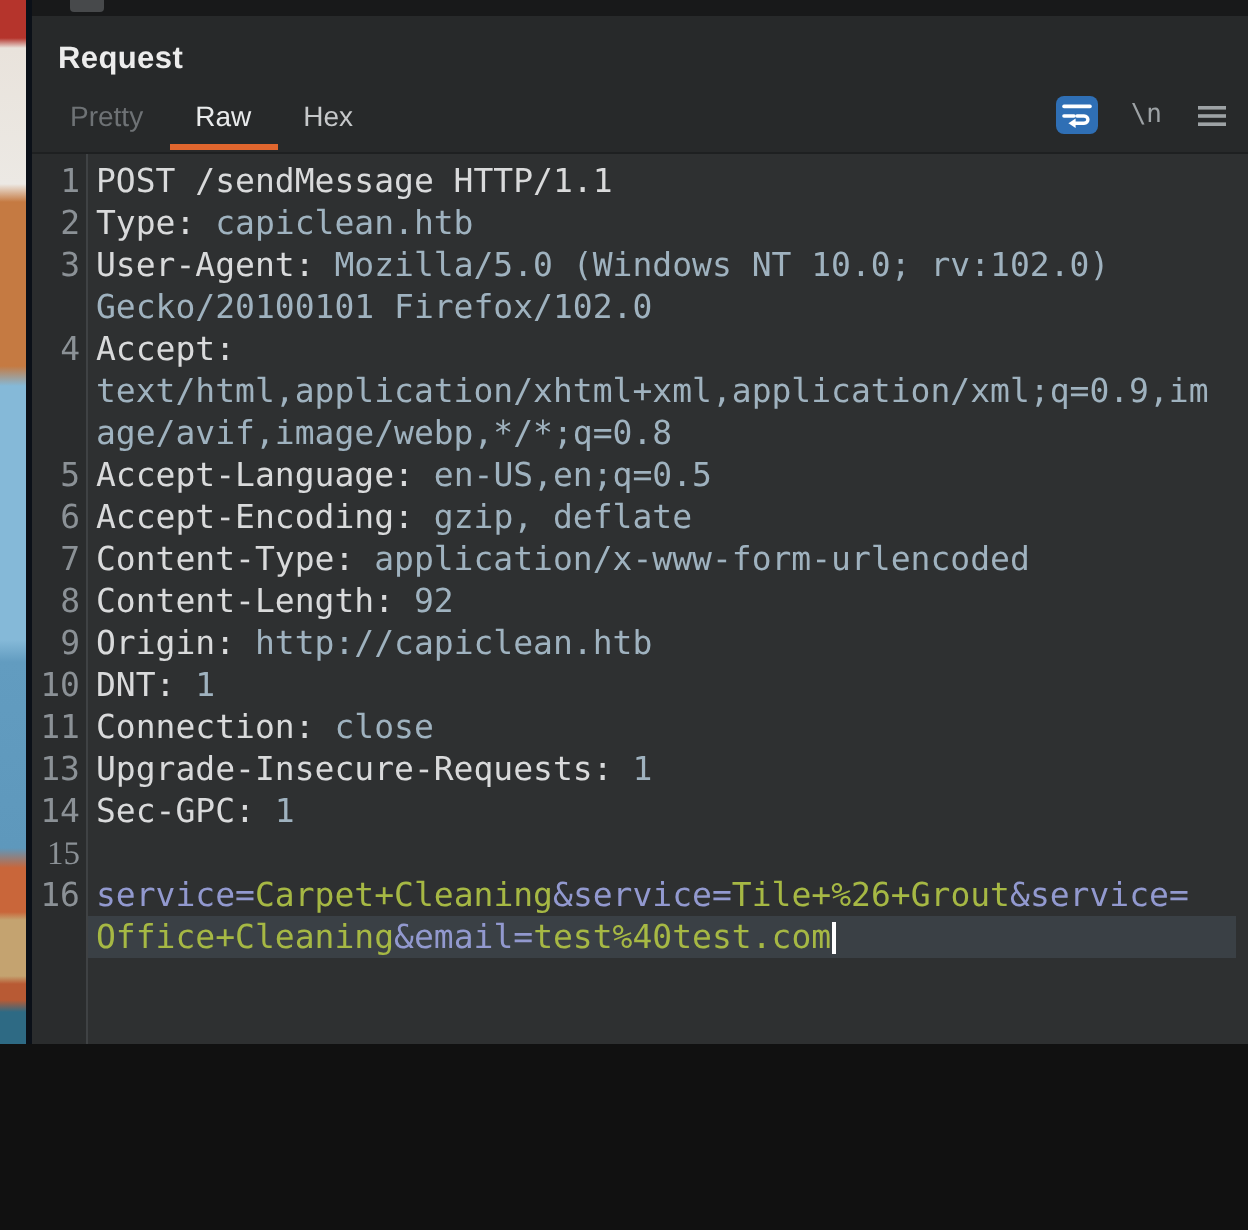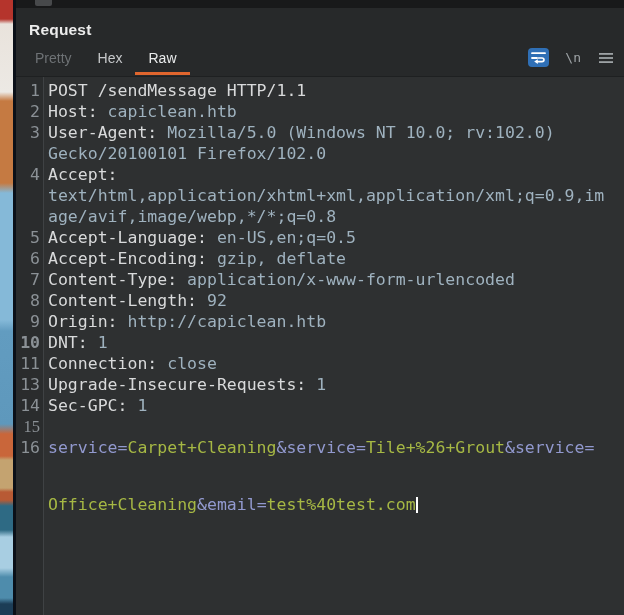--- a/index.html
+++ b/index.html
@@ -1,16 +1,16 @@
 <!DOCTYPE html>
 <html><head>
 <meta charset="utf-8">
 <style>
   html,body{margin:0;padding:0;background:#111;}
-  .screen{position:relative;width:624px;height:615px;overflow:hidden;background:#2d2f30;
+  .screen{position:relative;width:624px;height:522px;overflow:hidden;background:#2d2f30;
           font-family:"Liberation Sans","DejaVu Sans",sans-serif;}
   
   .bg-strip{position:absolute;left:0;top:0;width:13px;height:615px;
     background:linear-gradient(180deg,
       #b5342c 0px,#b5342c 19px,
       #e9e3dc 24px,#ece9e4 92px,
       #c57a42 101px,#c57a42 183px,
       #85b9d8 193px,#85b9d8 320px,
       #629cc0 331px,#5e98bc 424px,
       #c9663a 434px,#c9663a 456px,
@@ -37,43 +37,43 @@
   .wrap-btn{width:21px;height:19px;background:#2f6fb5;border-radius:4px;}
   .nl-label{margin-left:16px;color:#9da2a5;font-size:13px;font-family:"DejaVu Sans Mono",monospace;}
   .menu-btn{margin-left:18px;}
   
   .editor{flex:1;padding-top:3px;overflow:hidden;
     font-family:"DejaVu Sans Mono",monospace;font-size:16.5px;line-height:21px;
     background:linear-gradient(90deg,#2a2c2d 0,#2a2c2d 27px,#3f4244 27px,#3f4244 28px,#2e3031 28px);}
   .row{display:flex;height:21px;white-space:pre;}
   .ln{flex:0 0 28px;text-align:right;padding-right:4px;box-sizing:border-box;color:#8b9196;}
   .code{flex:1;padding-left:4px;margin-right:6px;}
-  .row.hl .code{background:#3a4045;margin-top:36px;}
+  .row.hl .code{background:#3a4045;}
   .caret{display:inline-block;width:2px;height:16px;margin-bottom:-3px;background:#ffffff;}
 </style>
 </head>
 <body>
 
 <div class="screen">
   <div class="bg-strip"></div>
   <div class="panel-border"></div>
 
   <div class="panel">
     <div class="top-strip">
       <div class="notch"></div>
     </div>
 
     <div class="panel-header">
       <span class="panel-title">Request</span>
     </div>
 
     <div class="tab-bar">
       <div class="tab dim">Pretty</div>
+      <div class="tab active">Raw</div>
       <div class="tab">Hex</div>
-      <div class="tab active">Raw</div>
       <div class="spacer"></div>
 
       <div class="icon-btn wrap-btn">
         <svg width="15" height="13" viewBox="0 0 15 13">
           <path d="M1 2.2 H14" stroke="#ffffff" stroke-width="1.8" fill="none" stroke-linecap="round"></path>
           <path d="M1 7 H6" stroke="#ffffff" stroke-width="1.8" fill="none" stroke-linecap="round"></path>
           <path d="M7.5 7 H11 C13.6 7 13.6 10.6 11 10.6 H6.5" stroke="#ffffff" stroke-width="1.7" fill="none" stroke-linecap="round"></path>
           <polygon points="6.8,8.2 6.8,13 3.2,10.6" fill="#ffffff"></polygon>
         </svg>
       </div>
@@ -85,32 +85,32 @@
           <rect x="0" y="1" width="14" height="1.8" fill="#9da2a5"></rect>
           <rect x="0" y="5.1" width="14" height="1.8" fill="#9da2a5"></rect>
           <rect x="0" y="9.2" width="14" height="1.8" fill="#9da2a5"></rect>
         </svg>
       </div>
     </div>
 
     <div class="editor">
       <div>
           <div class="row"><span class="ln" style="color: rgb(139, 145, 150);">1</span><span class="code"><span style="color: rgb(217, 218, 219);">POST /sendMessage HTTP/1.1</span></span></div>
-          <div class="row"><span class="ln" style="color: rgb(139, 145, 150);">2</span><span class="code"><span style="color: rgb(217, 218, 219);">Host:</span><span style="color: rgb(159, 178, 191);"> capiclean.htb</span></span></div>
+          <div class="row"><span class="ln" style="color: rgb(139, 145, 150);">2</span><span class="code"><span style="color: rgb(217, 218, 219);">Type:</span><span style="color: rgb(159, 178, 191);"> capiclean.htb</span></span></div>
           <div class="row"><span class="ln" style="color: rgb(139, 145, 150);">3</span><span class="code"><span style="color: rgb(217, 218, 219); text-align: right;">User-Agent:</span><span style="color: rgb(159, 178, 191);"> Mozilla/5.0 (Windows NT 10.0; rv:102.0)</span></span></div>
           <div class="row"><span class="ln" style="color: rgb(139, 145, 150);"></span><span class="code"><span style="color: rgb(159, 178, 191);">Gecko/20100101 Firefox/102.0</span></span></div>
           <div class="row"><span class="ln" style="color: rgb(139, 145, 150);">4</span><span class="code"><span style="color: rgb(217, 218, 219);">Accept:</span></span></div>
           <div class="row"><span class="ln" style="color: rgb(139, 145, 150);"></span><span class="code"><span style="color: rgb(159, 178, 191);">text/html,application/xhtml+xml,application/xml;q=0.9,im</span></span></div>
           <div class="row"><span class="ln" style="color: rgb(139, 145, 150);"></span><span class="code"><span style="color: rgb(159, 178, 191);">age/avif,image/webp,*/*;q=0.8</span></span></div>
           <div class="row"><span class="ln" style="color: rgb(139, 145, 150);">5</span><span class="code"><span style="color: rgb(217, 218, 219); margin-top: 12px;">Accept-Language:</span><span style="color: rgb(159, 178, 191);"> en-US,en;q=0.5</span></span></div>
           <div class="row"><span class="ln" style="color: rgb(139, 145, 150);">6</span><span class="code"><span style="color: rgb(217, 218, 219);">Accept-Encoding:</span><span style="color: rgb(159, 178, 191);"> gzip, deflate</span></span></div>
           <div class="row"><span class="ln" style="color: rgb(139, 145, 150);">7</span><span class="code"><span style="color: rgb(217, 218, 219);">Content-Type:</span><span style="color: rgb(159, 178, 191);"> application/x-www-form-urlencoded</span></span></div>
           <div class="row"><span class="ln" style="color: rgb(139, 145, 150);">8</span><span class="code"><span style="color: rgb(217, 218, 219);">Content-Length:</span><span style="color: rgb(159, 178, 191);"> 92</span></span></div>
           <div class="row"><span class="ln" style="color: rgb(139, 145, 150);">9</span><span class="code"><span style="color: rgb(217, 218, 219);">Origin:</span><span style="color: rgb(159, 178, 191);"> http://capiclean.htb</span></span></div>
-          <div class="row"><span class="ln" style="color: rgb(139, 145, 150); font-weight: bold;">10</span><span class="code"><span style="color: rgb(217, 218, 219);">DNT:</span><span style="color: rgb(159, 178, 191);"> 1</span></span></div>
+          <div class="row"><span class="ln" style="color: rgb(139, 145, 150);">10</span><span class="code"><span style="color: rgb(217, 218, 219);">DNT:</span><span style="color: rgb(159, 178, 191);"> 1</span></span></div>
           <div class="row"><span class="ln" style="color: rgb(139, 145, 150);">11</span><span class="code"><span style="color: rgb(217, 218, 219);">Connection:</span><span style="color: rgb(159, 178, 191);"> close</span></span></div>
           <div class="row"><span class="ln" style="color: rgb(139, 145, 150);">13</span><span class="code"><span style="color: rgb(217, 218, 219);">Upgrade-Insecure-Requests:</span><span style="color: rgb(159, 178, 191);"> 1</span></span></div>
           <div class="row"><span class="ln" style="color: rgb(139, 145, 150);">14</span><span class="code"><span style="color: rgb(217, 218, 219);">Sec-GPC:</span><span style="color: rgb(159, 178, 191);"> 1</span></span></div>
           <div class="row"><span class="ln" style="color: rgb(139, 145, 150); font-family: Liberation Serif, serif;">15</span><span class="code"></span></div>
           <div class="row"><span class="ln" style="color: rgb(139, 145, 150);">16</span><span class="code"><span style="color: rgb(146, 153, 207);">service</span><span style="color: rgb(146, 153, 207);">=</span><span style="color: rgb(166, 184, 68);">Carpet+Cleaning</span><span style="color: rgb(146, 153, 207);">&amp;</span><span style="color: rgb(146, 153, 207);">service</span><span style="color: rgb(146, 153, 207);">=</span><span style="color: rgb(166, 184, 68);">Tile+%26+Grout</span><span style="color: rgb(146, 153, 207);">&amp;</span><span style="color: rgb(146, 153, 207);">service</span><span style="color: rgb(146, 153, 207);">=</span></span></div>
           <div class="row hl"><span class="ln" style="color: rgb(139, 145, 150);"></span><span class="code"><span style="color: rgb(166, 184, 68);">Office+Cleaning</span><span style="color: rgb(146, 153, 207);">&amp;</span><span style="color: rgb(146, 153, 207);">email</span><span style="color: rgb(146, 153, 207);">=</span><span style="color: rgb(166, 184, 68);">test%40test.com</span><span class="caret"></span></span></div>
         </div>
     </div>
   </div>
 </div>

